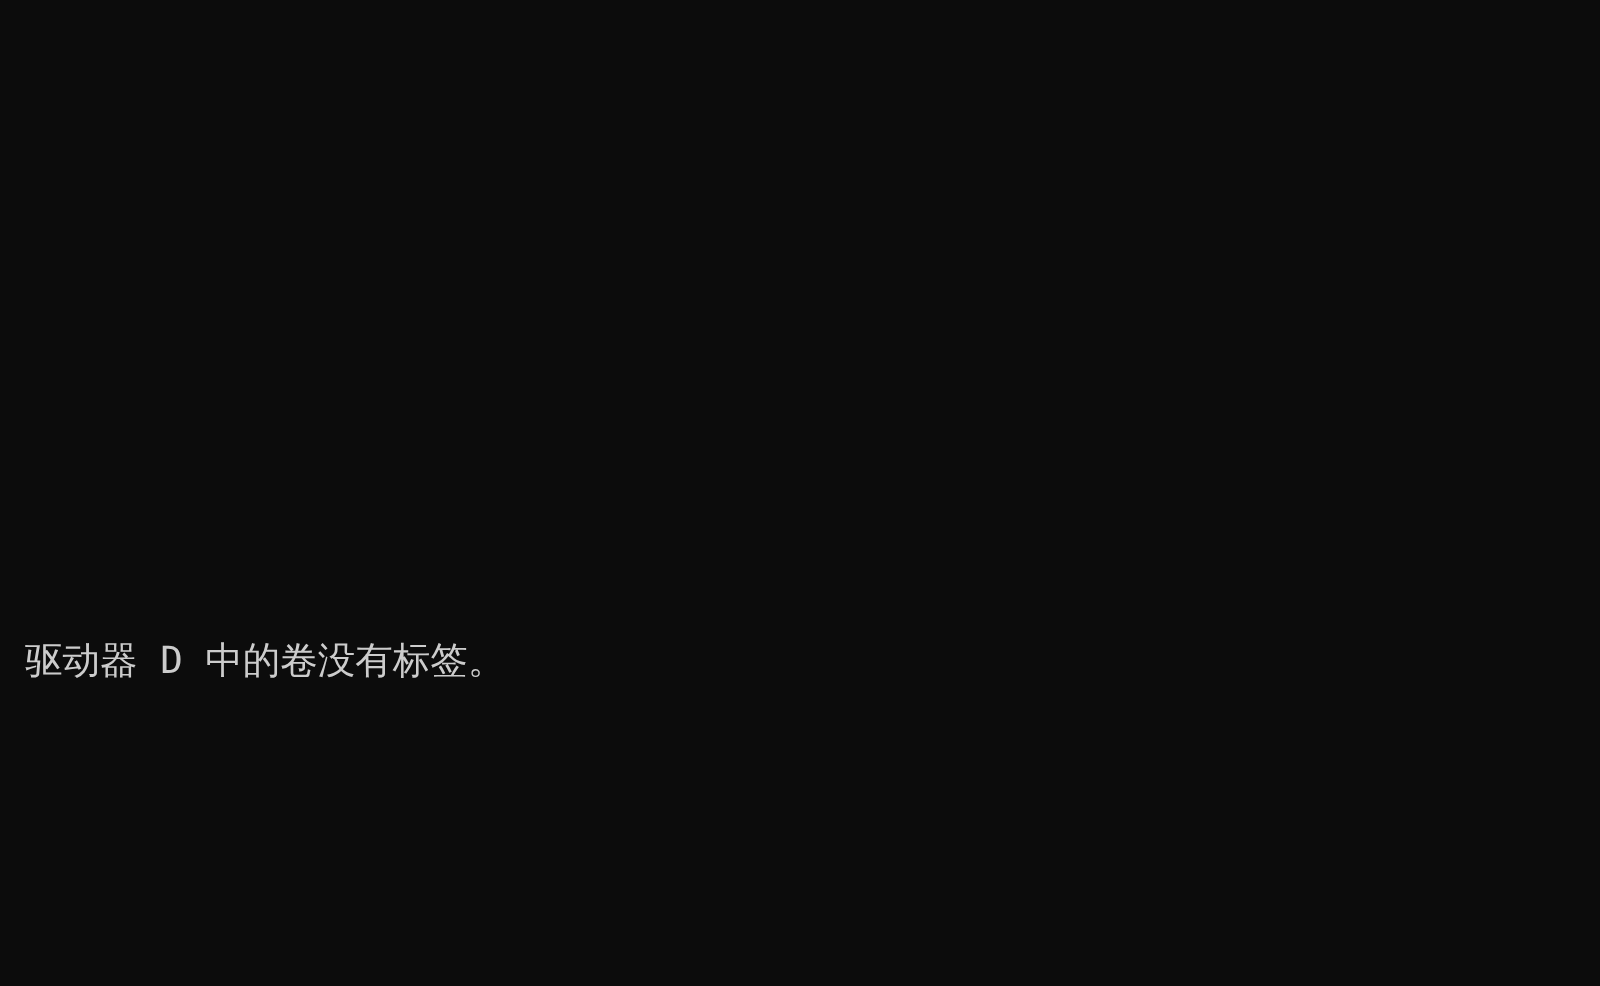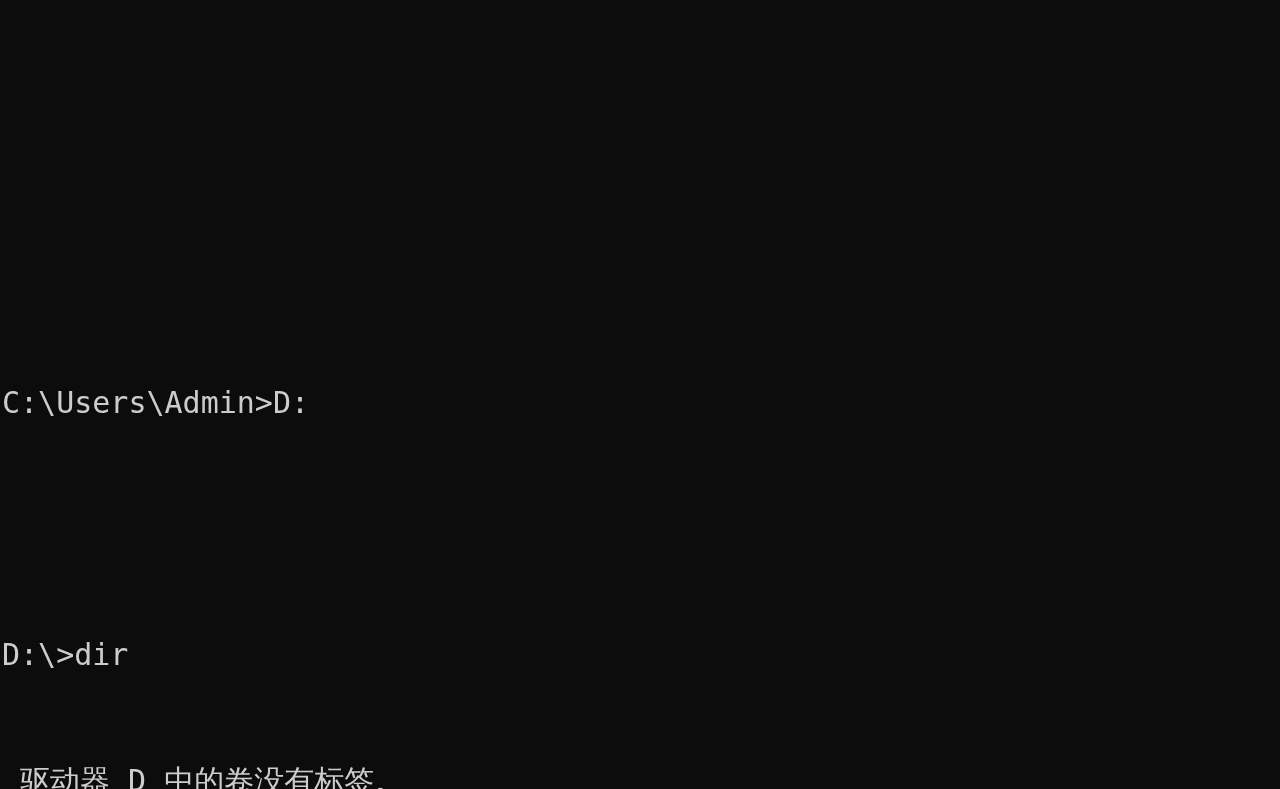--- a/index.html
+++ b/index.html
@@ -29,23 +29,21 @@
       height: 42px;
     }
   </style>
 </head>
 <body>
 
 
 
 <div class="terminal">
   <div class="blank-line"></div>
-  <div class="line"><span>C:\Users\Admin&gt;</span><span>D:</span></div>
   <div class="blank-line"></div>
-  <div class="line"><span>D:\&gt;</span><span>dir</span></div>
   <div class="line"> 驱动器 D 中的卷没有标签。</div>
   
   
   
   
   
 </div>
 
 
 

